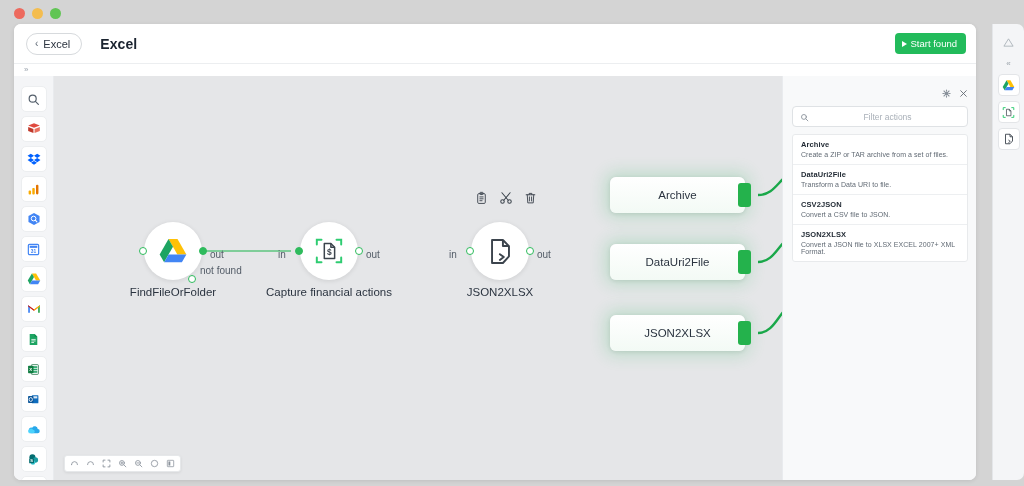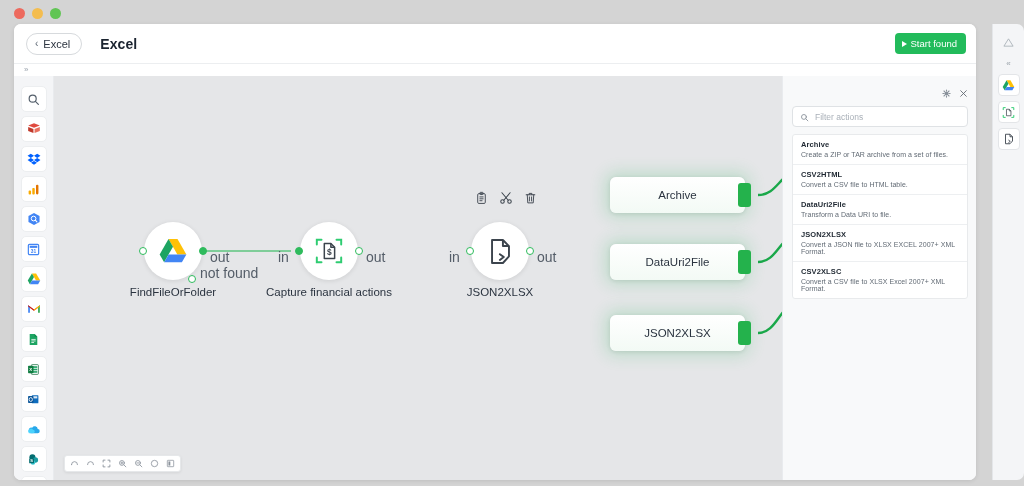--- a/index.html
+++ b/index.html
@@ -88,21 +88,21 @@
   }
   .node-label {
     position: absolute; top: 64px; left: 50%; transform: translateX(-50%);
     white-space: nowrap; font-size: 11.5px; color: #2b3440;
   }
   .port {
     position: absolute; width: 8px; height: 8px; border-radius: 50%;
     background: #fff; border: 1.6px solid #2fbb5d;
   }
   .port.filled { background: #2fbb5d; }
-  .port-lbl { position: absolute; font-size: 14px; color: #545d68; white-space: nowrap; text-align: center; }
+  .port-lbl { position: absolute; font-size: 10px; color: #545d68; white-space: nowrap; text-align: center; }
   .node-toolbar {
     position: absolute; display: flex; gap: 11px; align-items: center;
   }
   .node-toolbar .tb { cursor: pointer; }
   
   .pill {
     position: absolute; height: 36px; width: 135px;
     background: linear-gradient(180deg,#ffffff 0%,#f3faf5 100%);
     border-radius: 6px; display: flex; align-items: center;
     justify-content: center; font-size: 11.5px; color: #2b3440;
@@ -134,21 +134,21 @@
   }
   .panel-head .pi { cursor: pointer; }
   .filter-wrap { position: absolute; left: 9px; top: 30px; width: 176px; }
   .filter-box {
     display: flex; align-items: center; gap: 6px;
     height: 21px; background: #fff; border: 1px solid #dfe2e5;
     border-radius: 4px; padding: 0 7px;
   }
   .filter-box input {
     border: none; outline: none; font-size: 8.5px; color: #2b3440;
-    background: transparent; width: 100%; font-family: "Liberation Sans", sans-serif;
+    background: transparent; width: 100%; font-family: "Liberation Sans", sans-serif; text-align: center;
   }
   .filter-box input::placeholder { color: #a9b0b8; }
   .actions-list {
     position: absolute; left: 9px; top: 58px; width: 176px;
     background: #fff; border: 1px solid #e8eaec; border-radius: 3px;
     overflow: hidden;
   }
   .action-item {
     padding: 5px 8px 6px; border-bottom: 1px solid #edeff1; cursor: pointer;
   }
@@ -512,34 +512,30 @@
           <input type="text" value="" placeholder="Filter actions" style="">
         </div>
       </div>
 
       <div class="actions-list">
         <div class="action-item">
           <div class="action-title">Archive</div>
           <div class="action-desc">Create a ZIP or TAR archive from a set of files.</div>
         </div>
         <div class="action-item">
-          <div class="action-title">CSV2HTML</div>
-          <div class="action-desc">Convert a CSV file to HTML table.</div>
-        </div>
-        <div class="action-item">
           <div class="action-title">DataUri2File</div>
           <div class="action-desc">Transform a Data URI to file.</div>
+        </div>
+        <div class="action-item">
+          <div class="action-title">CSV2JSON</div>
+          <div class="action-desc">Convert a CSV file to JSON.</div>
         </div>
         <div class="action-item">
           <div class="action-title">JSON2XLSX</div>
           <div class="action-desc">Convert a JSON file to XLSX EXCEL 2007+ XML Format.</div>
-        </div>
-        <div class="action-item">
-          <div class="action-title">CSV2XLSC</div>
-          <div class="action-desc">Convert a CSV file to XLSX Excel 2007+ XML Format.</div>
         </div>
       </div>
     </div>
 
   </div>
 
   <div class="right-rail">
     <div class="rr-plain" style="height:20px">
       <svg width="11" height="11" viewBox="0 0 24 24" fill="none" stroke="#a8b0b8" stroke-width="1.9" stroke-linejoin="round">
         <path d="M12 4 22 20H2z"></path>

